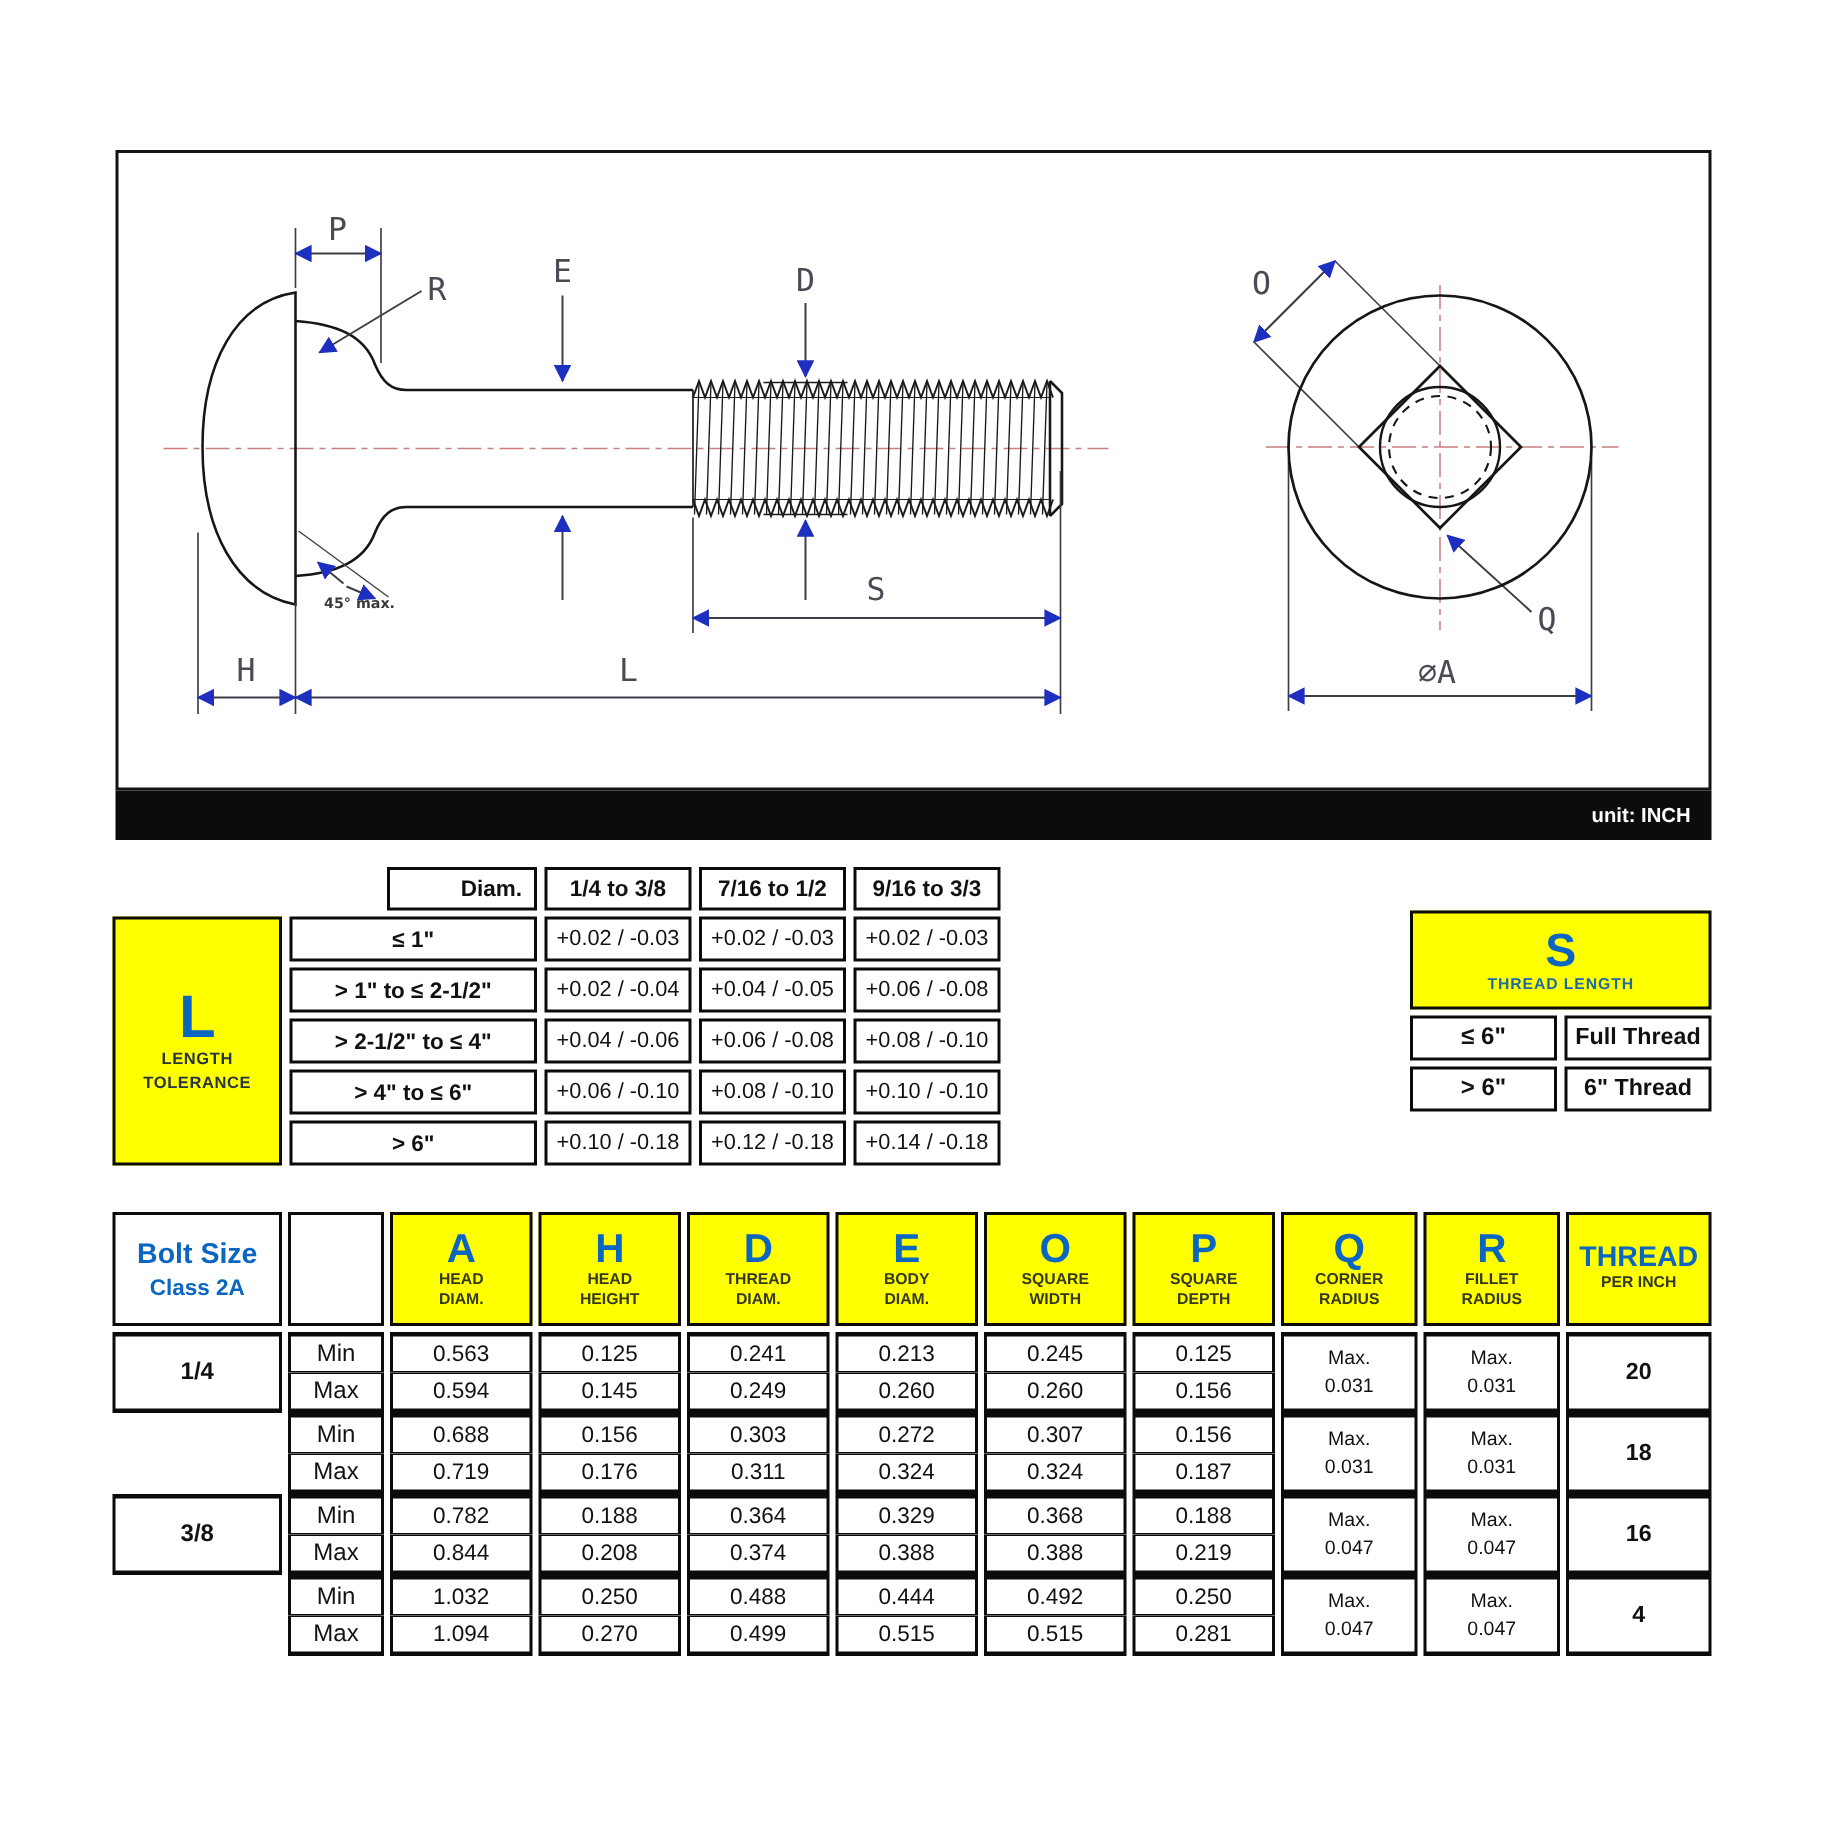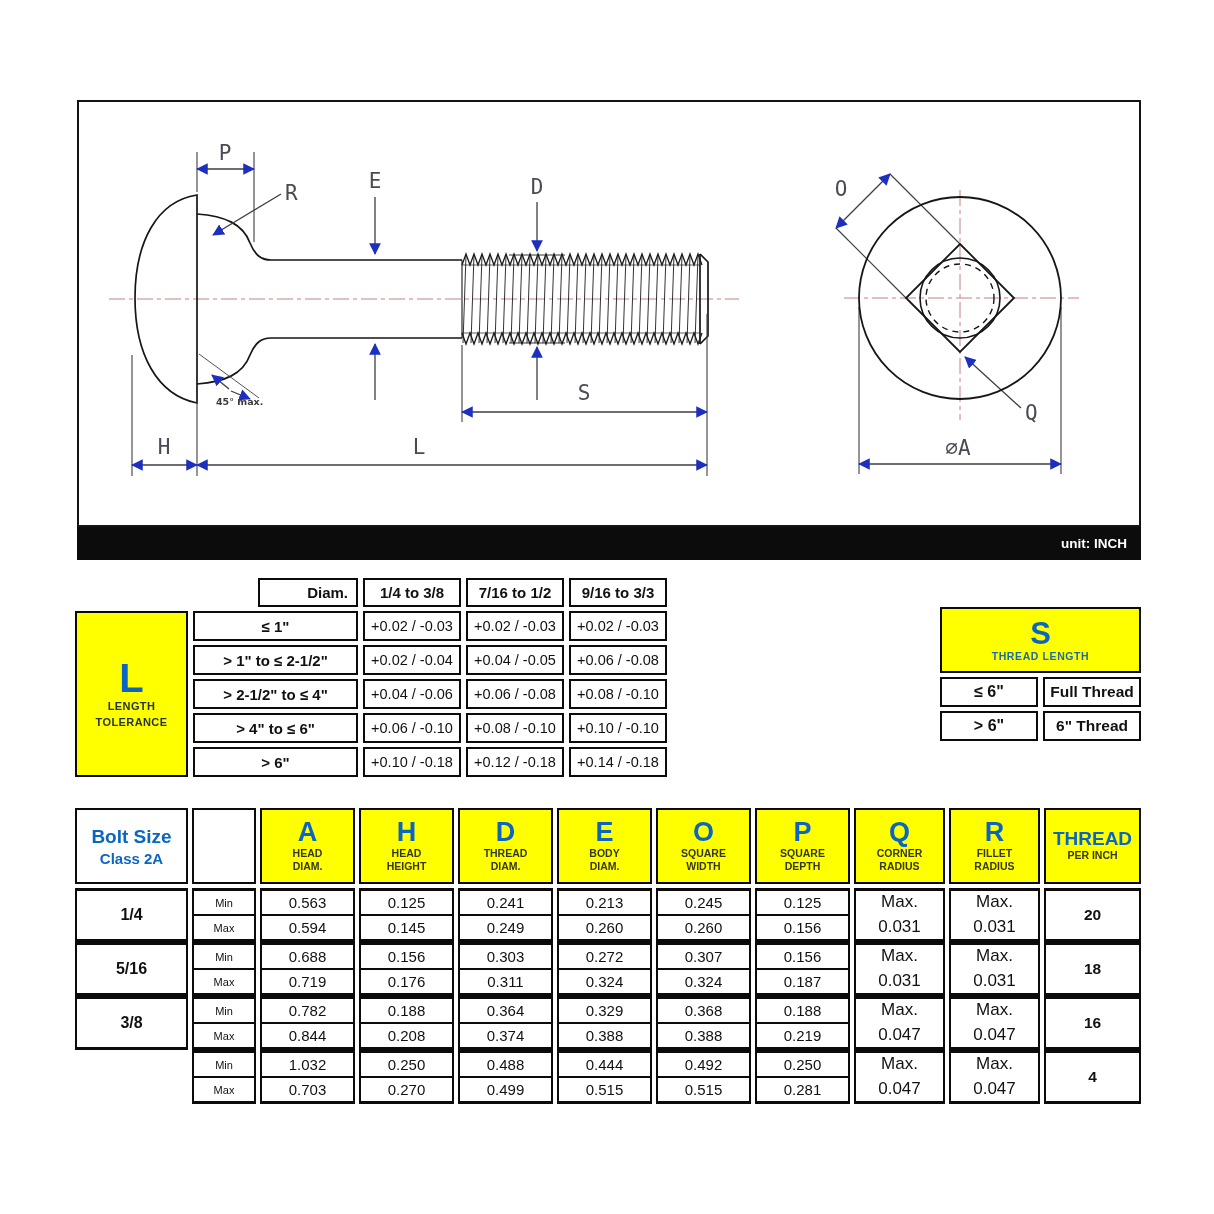--- a/index.html
+++ b/index.html
@@ -48,22 +48,22 @@
   .mh .bolt1{font-size:19px;font-weight:bold;color:#0a66c0;line-height:1.3;}
   .mh .bolt2{font-size:15px;font-weight:bold;color:#0a66c0;}
 
   .mbody{left:75px;top:888px;display:grid;column-gap:4px;grid-template-rows:repeat(8,27px);
          grid-template-columns:113px 64px 95px 95px 95px 95px 95px 95px 91px 91px 97px;}
   .mb{background:#fff;border-left:2px solid #0b0b0b;border-right:2px solid #0b0b0b;
       border-top:1px solid #0b0b0b;border-bottom:1px solid #0b0b0b;box-sizing:border-box;
       display:flex;align-items:center;justify-content:center;font-size:15px;color:#111;}
   .bt3{border-top-width:3px!important;} .bb3{border-bottom-width:3px!important;}
   .mb.size{font-size:16px;font-weight:bold;}
-  .mb.mm{font-size:11px;}
-  .mb.dual{flex-direction:column;font-size:17px;line-height:1.45;}
+  .mb.mm{font-size:16px;}
+  .mb.dual{flex-direction:column;font-size:13px;line-height:1.45;}
   .mb.tpi{font-weight:bold;font-size:15.5px;}
 </style>
 </head>
 <body>
 
 <div class="page">
 
   <div class="abs draw-box">
     <svg id="bolt-svg" width="1060" height="423" viewBox="0 0 1060 423">
       <defs>
@@ -272,21 +272,20 @@
     </div>
     <div class="mb tpi bt3 bb3" style="grid-column:11;grid-row:1/3">20</div>
     <div class="mb mm bb3" style="grid-column:2;grid-row:2">Max</div>
     <div class="mb bb3" style="grid-column:3;grid-row:2">0.594</div>
     <div class="mb bb3" style="grid-column:4;grid-row:2">0.145</div>
     <div class="mb bb3" style="grid-column:5;grid-row:2">0.249</div>
     <div class="mb bb3" style="grid-column:6;grid-row:2">0.260</div>
     <div class="mb bb3" style="grid-column:7;grid-row:2">0.260</div>
     <div class="mb bb3" style="grid-column:8;grid-row:2">0.156</div>
 
-    <div class="mb size bt3 bb3" style="grid-column:1;grid-row:3/5">5/16</div>
     <div class="mb mm bt3" style="grid-column:2;grid-row:3">Min</div>
     <div class="mb bt3" style="grid-column:3;grid-row:3">0.688</div>
     <div class="mb bt3" style="grid-column:4;grid-row:3">0.156</div>
     <div class="mb bt3" style="grid-column:5;grid-row:3">0.303</div>
     <div class="mb bt3" style="grid-column:6;grid-row:3">0.272</div>
     <div class="mb bt3" style="grid-column:7;grid-row:3">0.307</div>
     <div class="mb bt3" style="grid-column:8;grid-row:3">0.156</div>
     <div class="mb dual bt3 bb3" style="grid-column:9;grid-row:3/5">
       <span>Max.</span>
       <span>0.031</span>
@@ -339,21 +338,21 @@
     <div class="mb dual bt3 bb3" style="grid-column:9;grid-row:7/9">
       <span>Max.</span>
       <span>0.047</span>
     </div>
     <div class="mb dual bt3 bb3" style="grid-column:10;grid-row:7/9">
       <span>Max.</span>
       <span>0.047</span>
     </div>
     <div class="mb tpi bt3 bb3" style="grid-column:11;grid-row:7/9">4</div>
     <div class="mb mm bb3" style="grid-column:2;grid-row:8">Max</div>
-    <div class="mb bb3" style="grid-column:3;grid-row:8">0.703</div>
+    <div class="mb bb3" style="grid-column:3;grid-row:8">1.094</div>
     <div class="mb bb3" style="grid-column:4;grid-row:8">0.270</div>
     <div class="mb bb3" style="grid-column:5;grid-row:8">0.499</div>
     <div class="mb bb3" style="grid-column:6;grid-row:8">0.515</div>
     <div class="mb bb3" style="grid-column:7;grid-row:8">0.515</div>
     <div class="mb bb3" style="grid-column:8;grid-row:8">0.281</div>
   </div>
 
 </div>
 
 </body></html>

